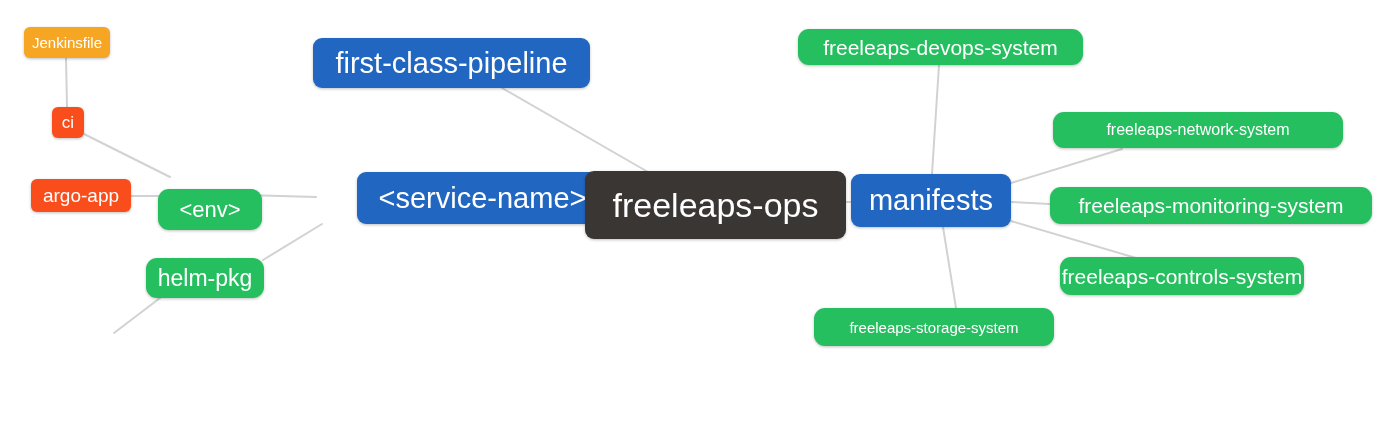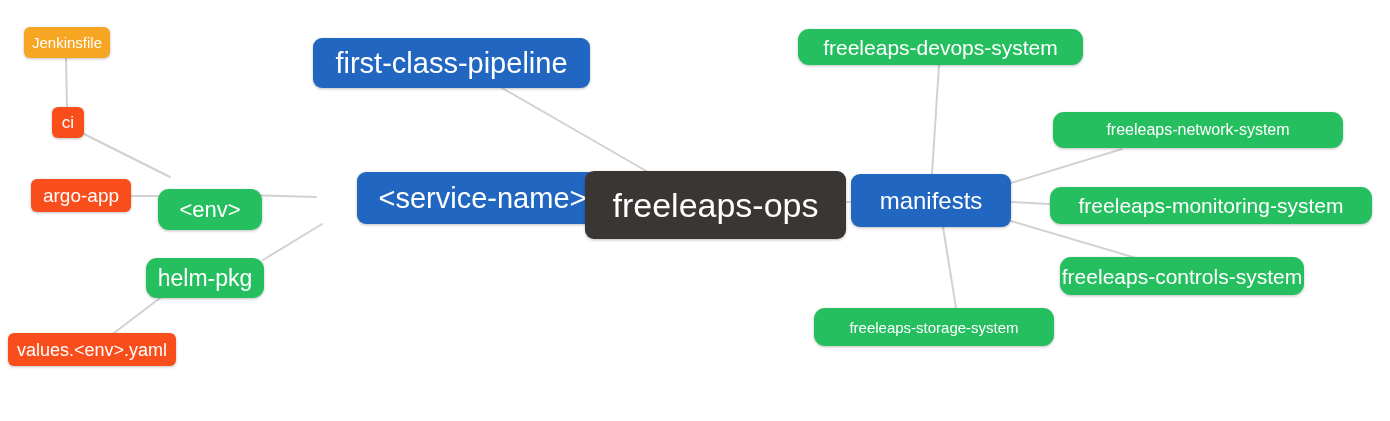--- a/index.html
+++ b/index.html
@@ -80,25 +80,24 @@
   <div class="node c-orange" style="left:31px;  top:179px; width:100px;  height:33px; font-size:19px;">argo-app</div>
 
   <div class="node c-green" style="left:158px; top:189px; width:104px;  height:41px; font-size:22px;">&lt;env&gt;</div>
 
   <div class="node c-blue big" style="left:313px; top:38px;  width:277px; height:50px; font-size:29px;">first-class-pipeline</div>
 
   <div class="node c-blue big" style="left:316px; top:172px; width:251px; height:52px; font-size:29px;margin-left:41px;">&lt;service-name&gt;</div>
 
   <div class="node c-dark big" style="left:585px; top:171px; width:261px; height:68px; font-size:34px;">freeleaps-ops</div>
 
-  <div class="node c-blue big" style="left:851px; top:174px; width:160px; height:53px; font-size:24px;">manifests</div>
+  <div class="node c-blue big" style="left:851px; top:174px; width:160px; height:53px; font-size:29px;">manifests</div>
 
   <div class="node c-green" style="left:146px; top:258px; width:118px; height:40px; font-size:23px;">helm-pkg</div>
 
-  <div class="node c-orange" style="left:8px;   top:333px; width:168px; height:33px; font-size:18px;">values.&lt;env&gt;.yaml</div>
 
   <div class="node c-green" style="left:798px; top:29px;  width:285px; height:36px; font-size:21px;">freeleaps-devops-system</div>
 
   <div class="node c-green" style="left:1053px; top:112px; width:290px; height:36px; font-size:16px;">freeleaps-network-system</div>
 
   <div class="node c-green" style="left:1050px; top:187px; width:322px; height:37px; font-size:21px;">freeleaps-monitoring-system</div>
 
   <div class="node c-green" style="left:1060px; top:257px; width:244px; height:38px; font-size:21px;">freeleaps-controls-system</div>
 
   <div class="node c-green" style="left:814px; top:308px; width:240px; height:38px; font-size:15px;text-align:right;">freeleaps-storage-system</div>

